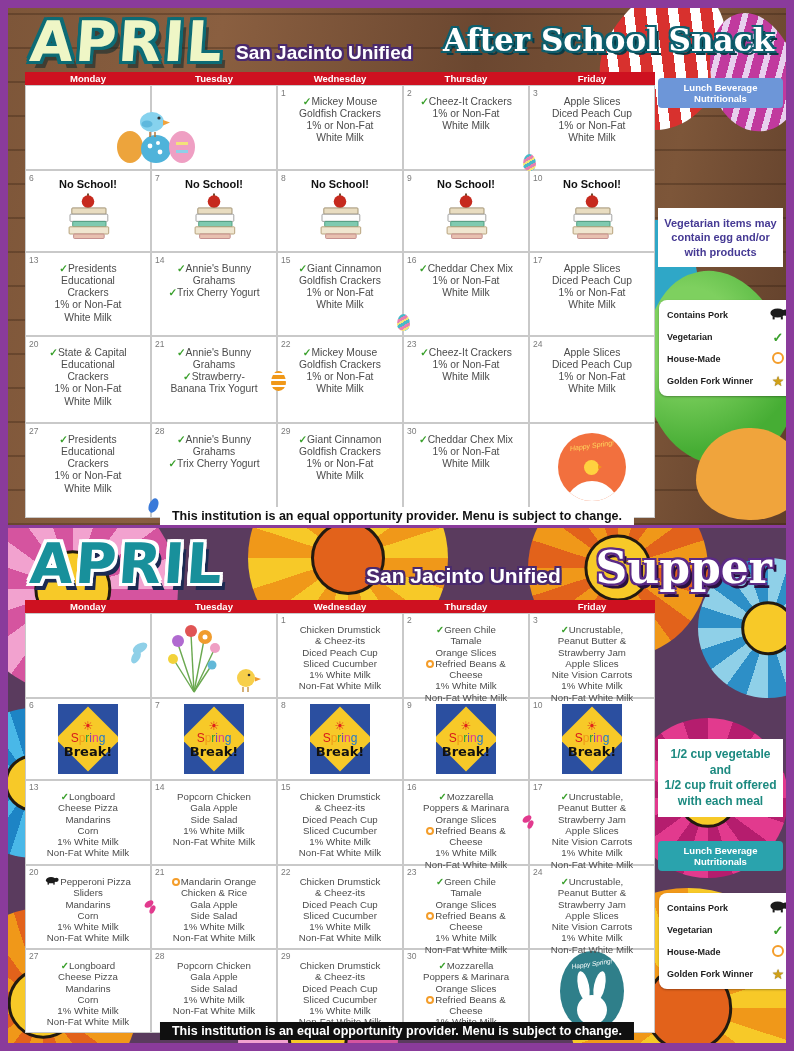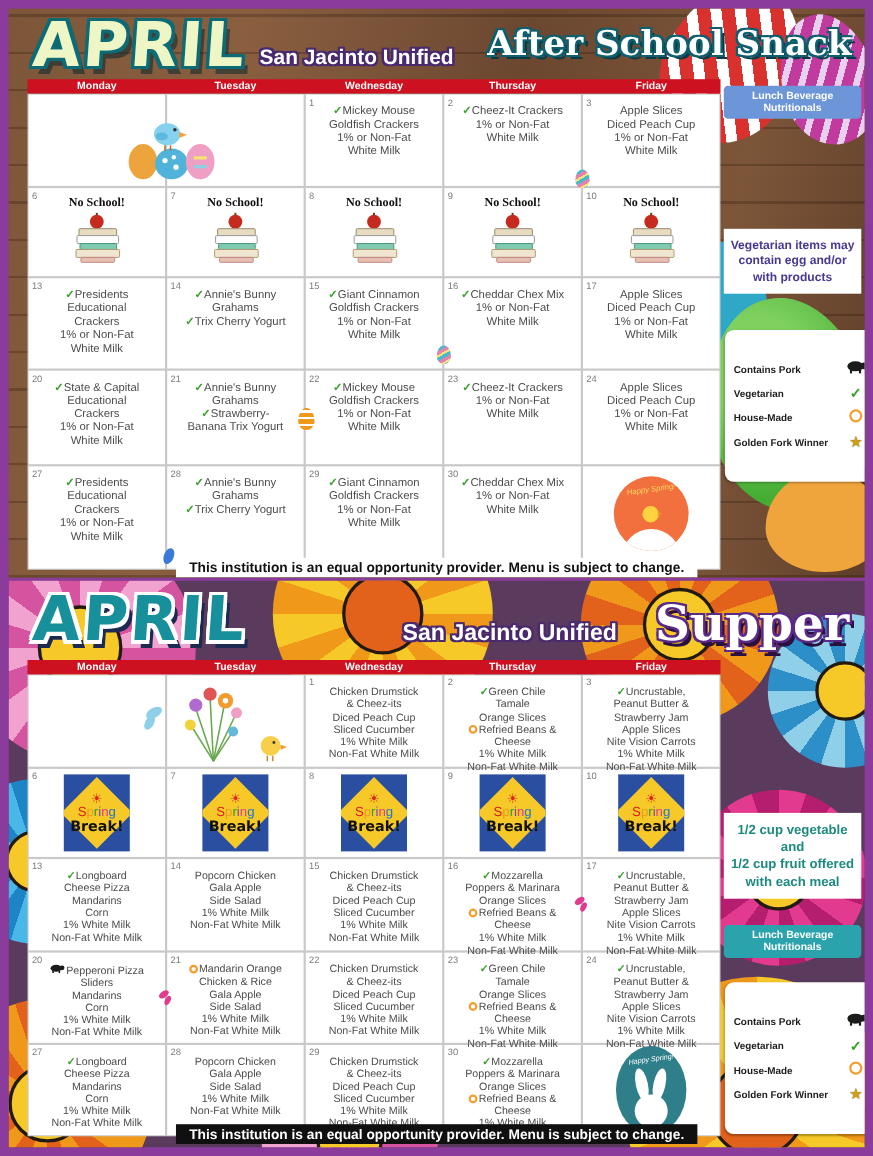--- a/index.html
+++ b/index.html
@@ -59,21 +59,21 @@
   .daynum { position:absolute; top:2px; left:3px; font-size:8.5px; color:#7a7a7a; z-index:3; }
   .entries { padding:10px 1px 2px; position:relative; z-index:1; }
   .entry { white-space:pre-line; }
   .ic-veg { color:#3aa02c; font-weight:bold; }
   .ic-house { display:inline-block; width:8px; height:8px; border:2px solid #f49d2a;
     border-radius:50%; background:#fff; vertical-align:-1px; margin-right:1px; }
   .ic-pork { width:14px; height:9px; vertical-align:0; margin-right:1px; }
 
   
   .noschool-label { font-weight:bold; font-size:11px; color:#111; margin-top:7px;
-    font-family:Liberation Serif, serif; }
+    font-family:Liberation Sans, sans-serif; }
   .books { display:block; margin:1px auto 0; }
   .sb { width:60px; height:70px; margin:5px auto 0; background:#2b4fa0; position:relative;
     display:flex; flex-direction:column; align-items:center; justify-content:center; overflow:hidden; }
   .sb::before { content:""; position:absolute; left:7px; top:12px; width:46px; height:46px;
     background:#f7c928; transform:rotate(45deg); }
   .sb > * { position:relative; z-index:1; line-height:1.05; }
   .sb-sun { color:#e0231c; font-size:12px; }
   .sb-word1 { font-size:12px; font-weight:normal; letter-spacing:0; }
   .sb-word2 { font-size:13px; font-weight:800; color:#111; font-family:"DejaVu Sans",sans-serif; }
   .chick-badge { width:68px; height:68px; border-radius:50%; background:#f2703e;
@@ -113,21 +113,21 @@
   .decor-bird { left:-52px; top:12px; width:112px; height:66px; }
   .decor-flowers { left:-38px; top:4px; width:160px; height:76px; }
 
   
   .sidebar { position:absolute; left:647px; width:131px; z-index:3; }
   .sidebar-snack { top:70px; height:447px; }
   .sidebar-supper { top:85px; height:410px; }
   .note { position:absolute; left:3px; width:125px; background:#fff; font-weight:bold;
     text-align:center; white-space:pre-line; padding:8px 4px; font-size:11px; line-height:1.3; }
   .legend { position:absolute; left:4px; width:136px; background:#fff; border-radius:8px;
-    padding:23px 8px; box-shadow:0 1px 2px rgba(0,0,0,.3); }
+    padding:2px 8px; box-shadow:0 1px 2px rgba(0,0,0,.3); }
   .legend-row { display:flex; justify-content:space-between; align-items:center; margin:4px 0; }
   .legend-label { font-size:9px; font-weight:bold; color:#1c1c1c; }
   .legend-ic { width:18px; text-align:center; }
   .ic-check-big { color:#3aa02c; font-weight:bold; font-size:13px; }
   .ic-hat-big { display:inline-block; width:12px; height:12px; border:2.5px solid #f49d2a;
     border-radius:50%; background:#fff; }
   .ic-star-big { color:#cfa018; font-size:14px; text-shadow:0 0 1px #6a4f00; }
   .bev-btn { position:absolute; left:3px; width:125px; border-radius:4px; color:#fff;
     font-size:9.5px; font-weight:bold; text-align:center; padding:4px 2px; cursor:pointer; }
   .bev-snack { background:#6d96d8; }

